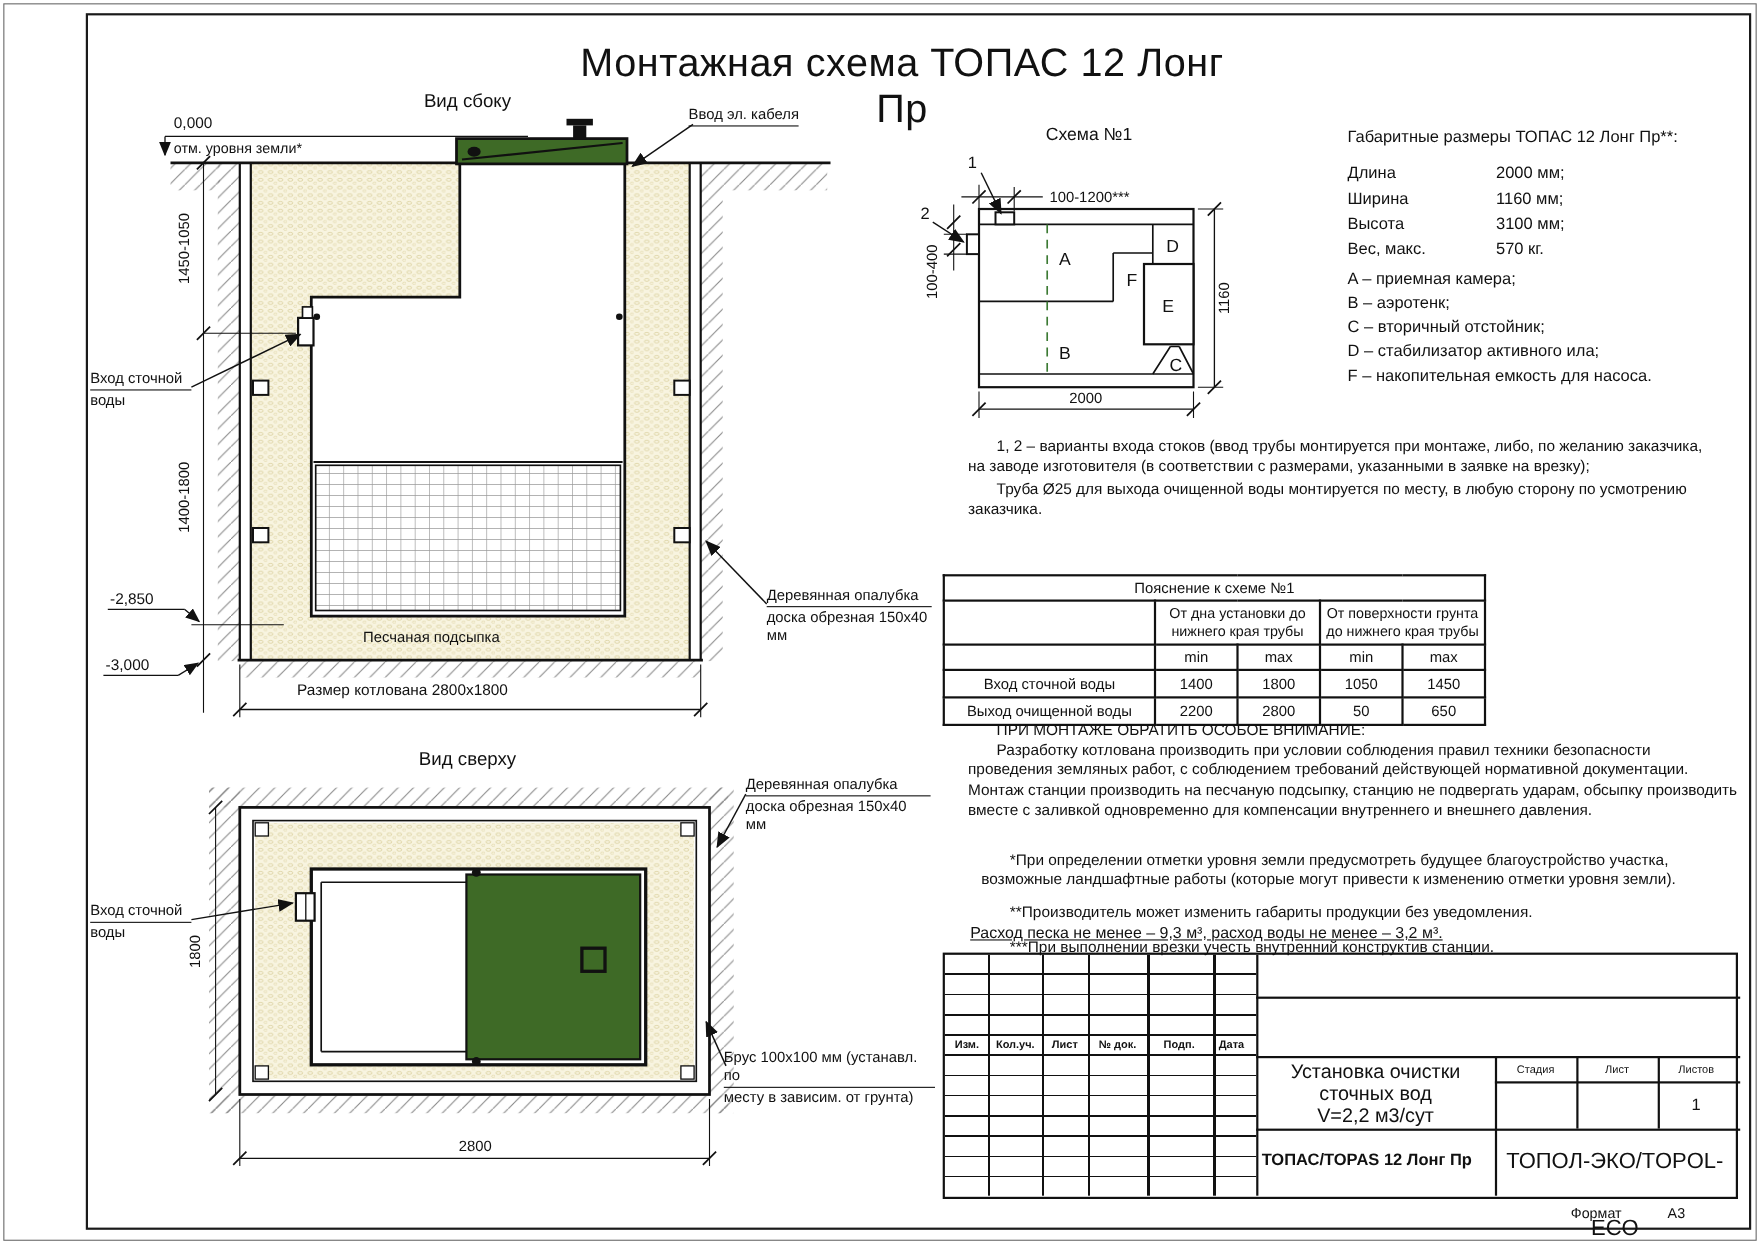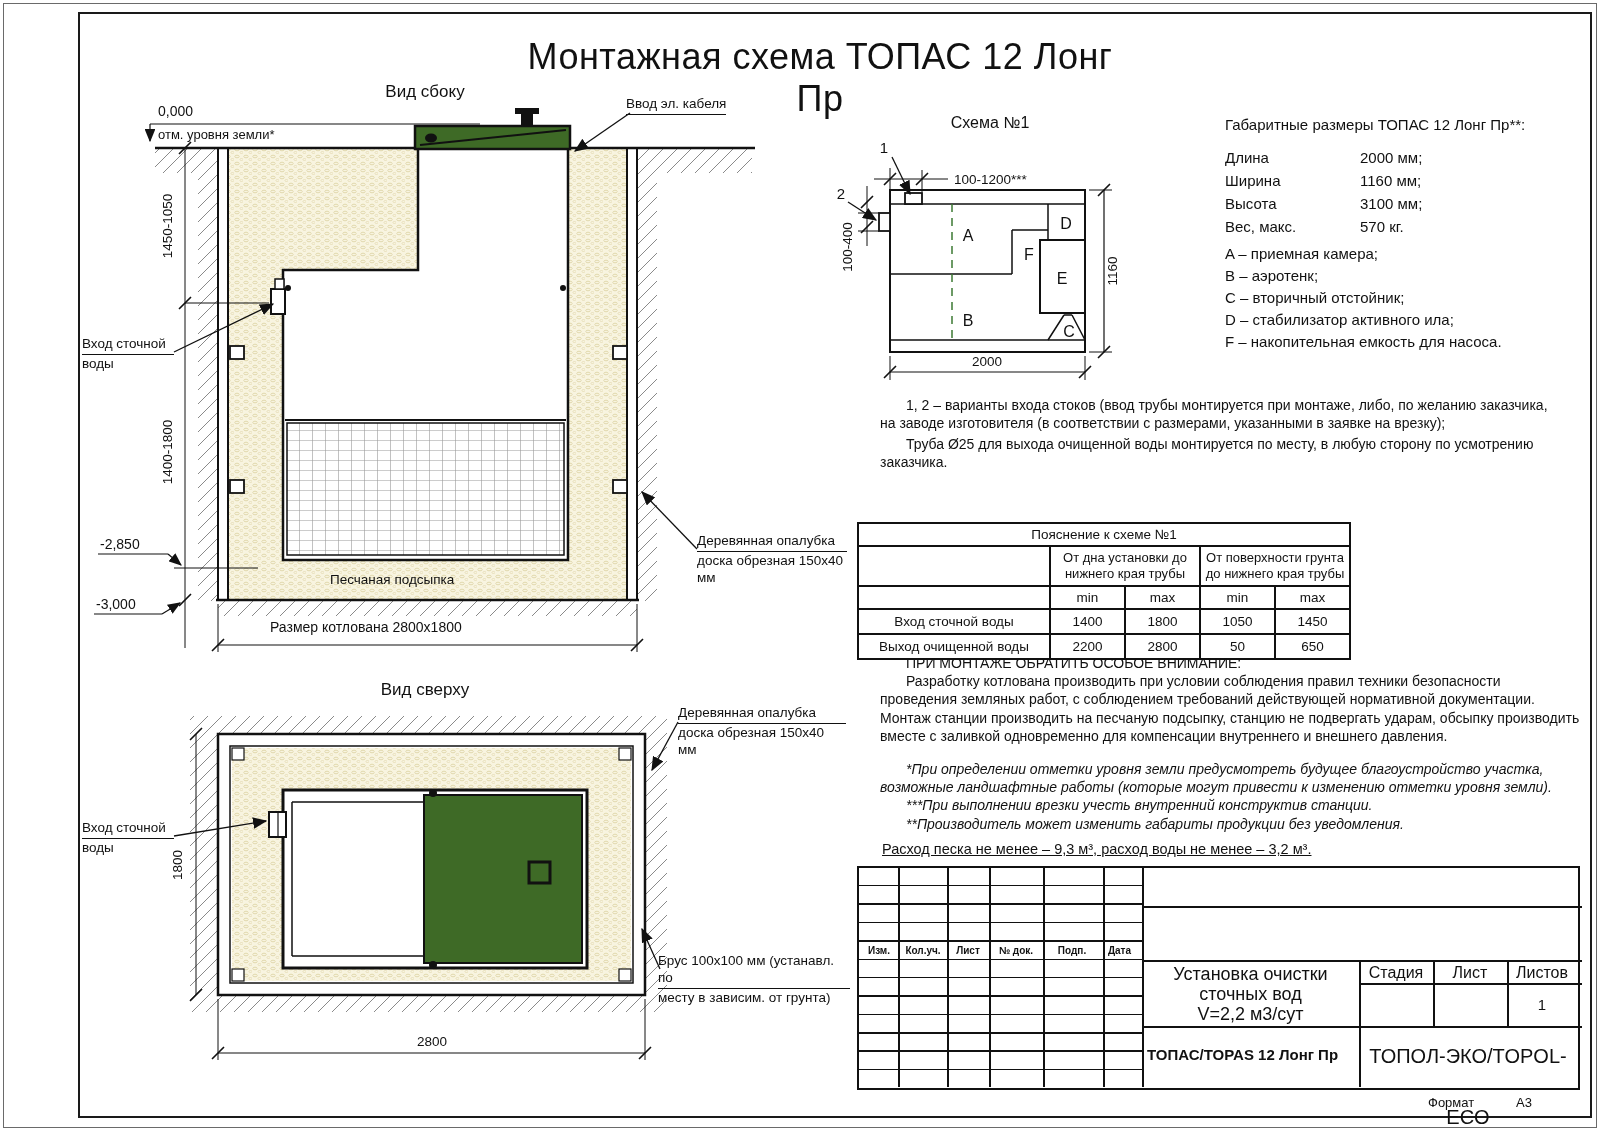--- a/index.html
+++ b/index.html
@@ -33,36 +33,36 @@
   table.expl { position:absolute; left:857px; top:522px; border-collapse:collapse; table-layout:fixed; }
   table.expl td { border:2px solid #111; text-align:center; font-size:13.5px; padding:0 2px; }
   table.expl .grp { font-size:13px; line-height:1.25; }
   table.expl .c0 { width:186px; }
   table.expl .cv { width:69px; }
 
   .attention { left:880px; top:654px; width:700px; font-size:14px; line-height:1.3; }
   .attention .hd { margin:0; }
   .attention p { margin:0; text-indent:26px; }
   .footnotes { left:880px; top:760px; width:700px; font-size:14px; line-height:1.3; }
-  .footnotes p { margin:0; text-indent:26px;font-style:italic; }
+  .footnotes p { margin:12px; text-indent:26px; }
   .consumption { left:882px; top:841px; width:700px; font-size:14.5px; text-decoration:underline; }
 
   .stamp { left:857px; top:866px; width:723px; height:224px; border:2.5px solid #111; box-sizing:border-box; }
   .stamp .grid-bg { position:absolute; left:0; top:0; width:283px; height:219px;
      background-image:
        linear-gradient(90deg, transparent 0, transparent 39px, #111 39px, #111 41px, transparent 41px, transparent 88px, #111 88px, #111 90px, transparent 90px, transparent 130px, #111 130px, #111 132px, transparent 132px, transparent 184px, #111 184px, #111 186px, transparent 186px, transparent 244px, #111 244px, #111 246px, transparent 246px),
        repeating-linear-gradient(to bottom, transparent 0, transparent 16.9px, #111 16.9px, #111 18.4px);
   }
   .stamp-lblrow { position:absolute; left:0; top:73.6px; height:18px; width:283px; display:flex; }
   .stamp-lblrow span { display:block; text-align:center; font-size:10px; font-weight:bold; line-height:18px; overflow:hidden; }
   .vline { position:absolute; width:2px; background:#111; }
   .hline { position:absolute; height:2px; background:#111; }
   .stamp-cell { position:absolute; text-align:center; }
   .proj { left:283px; top:96px; width:217px; font-size:18px; line-height:20px; }
-  .sgrid-hd { top:94px; height:33px; line-height:21px; font-size:16px; }
+  .sgrid-hd { top:94px; height:33px; line-height:21px; font-size:10px; }
   .sheets-val { left:648px; top:116px; width:70px; line-height:42px; font-size:15px; }
   .model { left:283px; top:156px; width:201px; line-height:61px; font-size:15px; font-weight:bold; }
   .company { left:500px; top:158px; width:218px; line-height:61px; font-size:20px; }
   .fmt { font-size:13px; }
 </style>
 </head>
 <body>
 
 <div class="frame-outer"></div>
 <div class="frame-inner"></div>
@@ -322,22 +322,22 @@
   </tr>
 </tbody>
   </table>
 
 <div class="abs attention">
   <p class="hd">ПРИ МОНТАЖЕ ОБРАТИТЬ ОСОБОЕ ВНИМАНИЕ:</p>
   <p>Разработку котлована производить при условии соблюдения правил техники безопасности проведения земляных работ, с соблюдением требований действующей нормативной документации. Монтаж станции производить на песчаную подсыпку, станцию не подвергать ударам, обсыпку производить вместе с заливкой одновременно для компенсации внутреннего и внешнего давления.</p>
 </div>
 <div class="abs footnotes">
   <p>*При определении отметки уровня земли предусмотреть будущее благоустройство участка, возможные ландшафтные работы (которые могут привести к изменению отметки уровня земли).</p>
+  <p>**Производитель может изменить габариты продукции без уведомления.</p>
   <p>***При выполнении врезки учесть внутренний конструктив станции.</p>
-  <p>**Производитель может изменить габариты продукции без уведомления.</p>
 </div>
 <div class="abs consumption">Расход песка не менее – 9,3 м³, расход воды не менее – 3,2 м³.</div>
 
 <div class="abs stamp">
   <div class="grid-bg"></div>
   <div class="stamp-lblrow">
     <span style="width:40px;">Изм.</span>
     <span style="width:48px;">Кол.уч.</span>
     <span style="width:42px;">Лист</span>
     <span style="width:54px;">№ док.</span>

